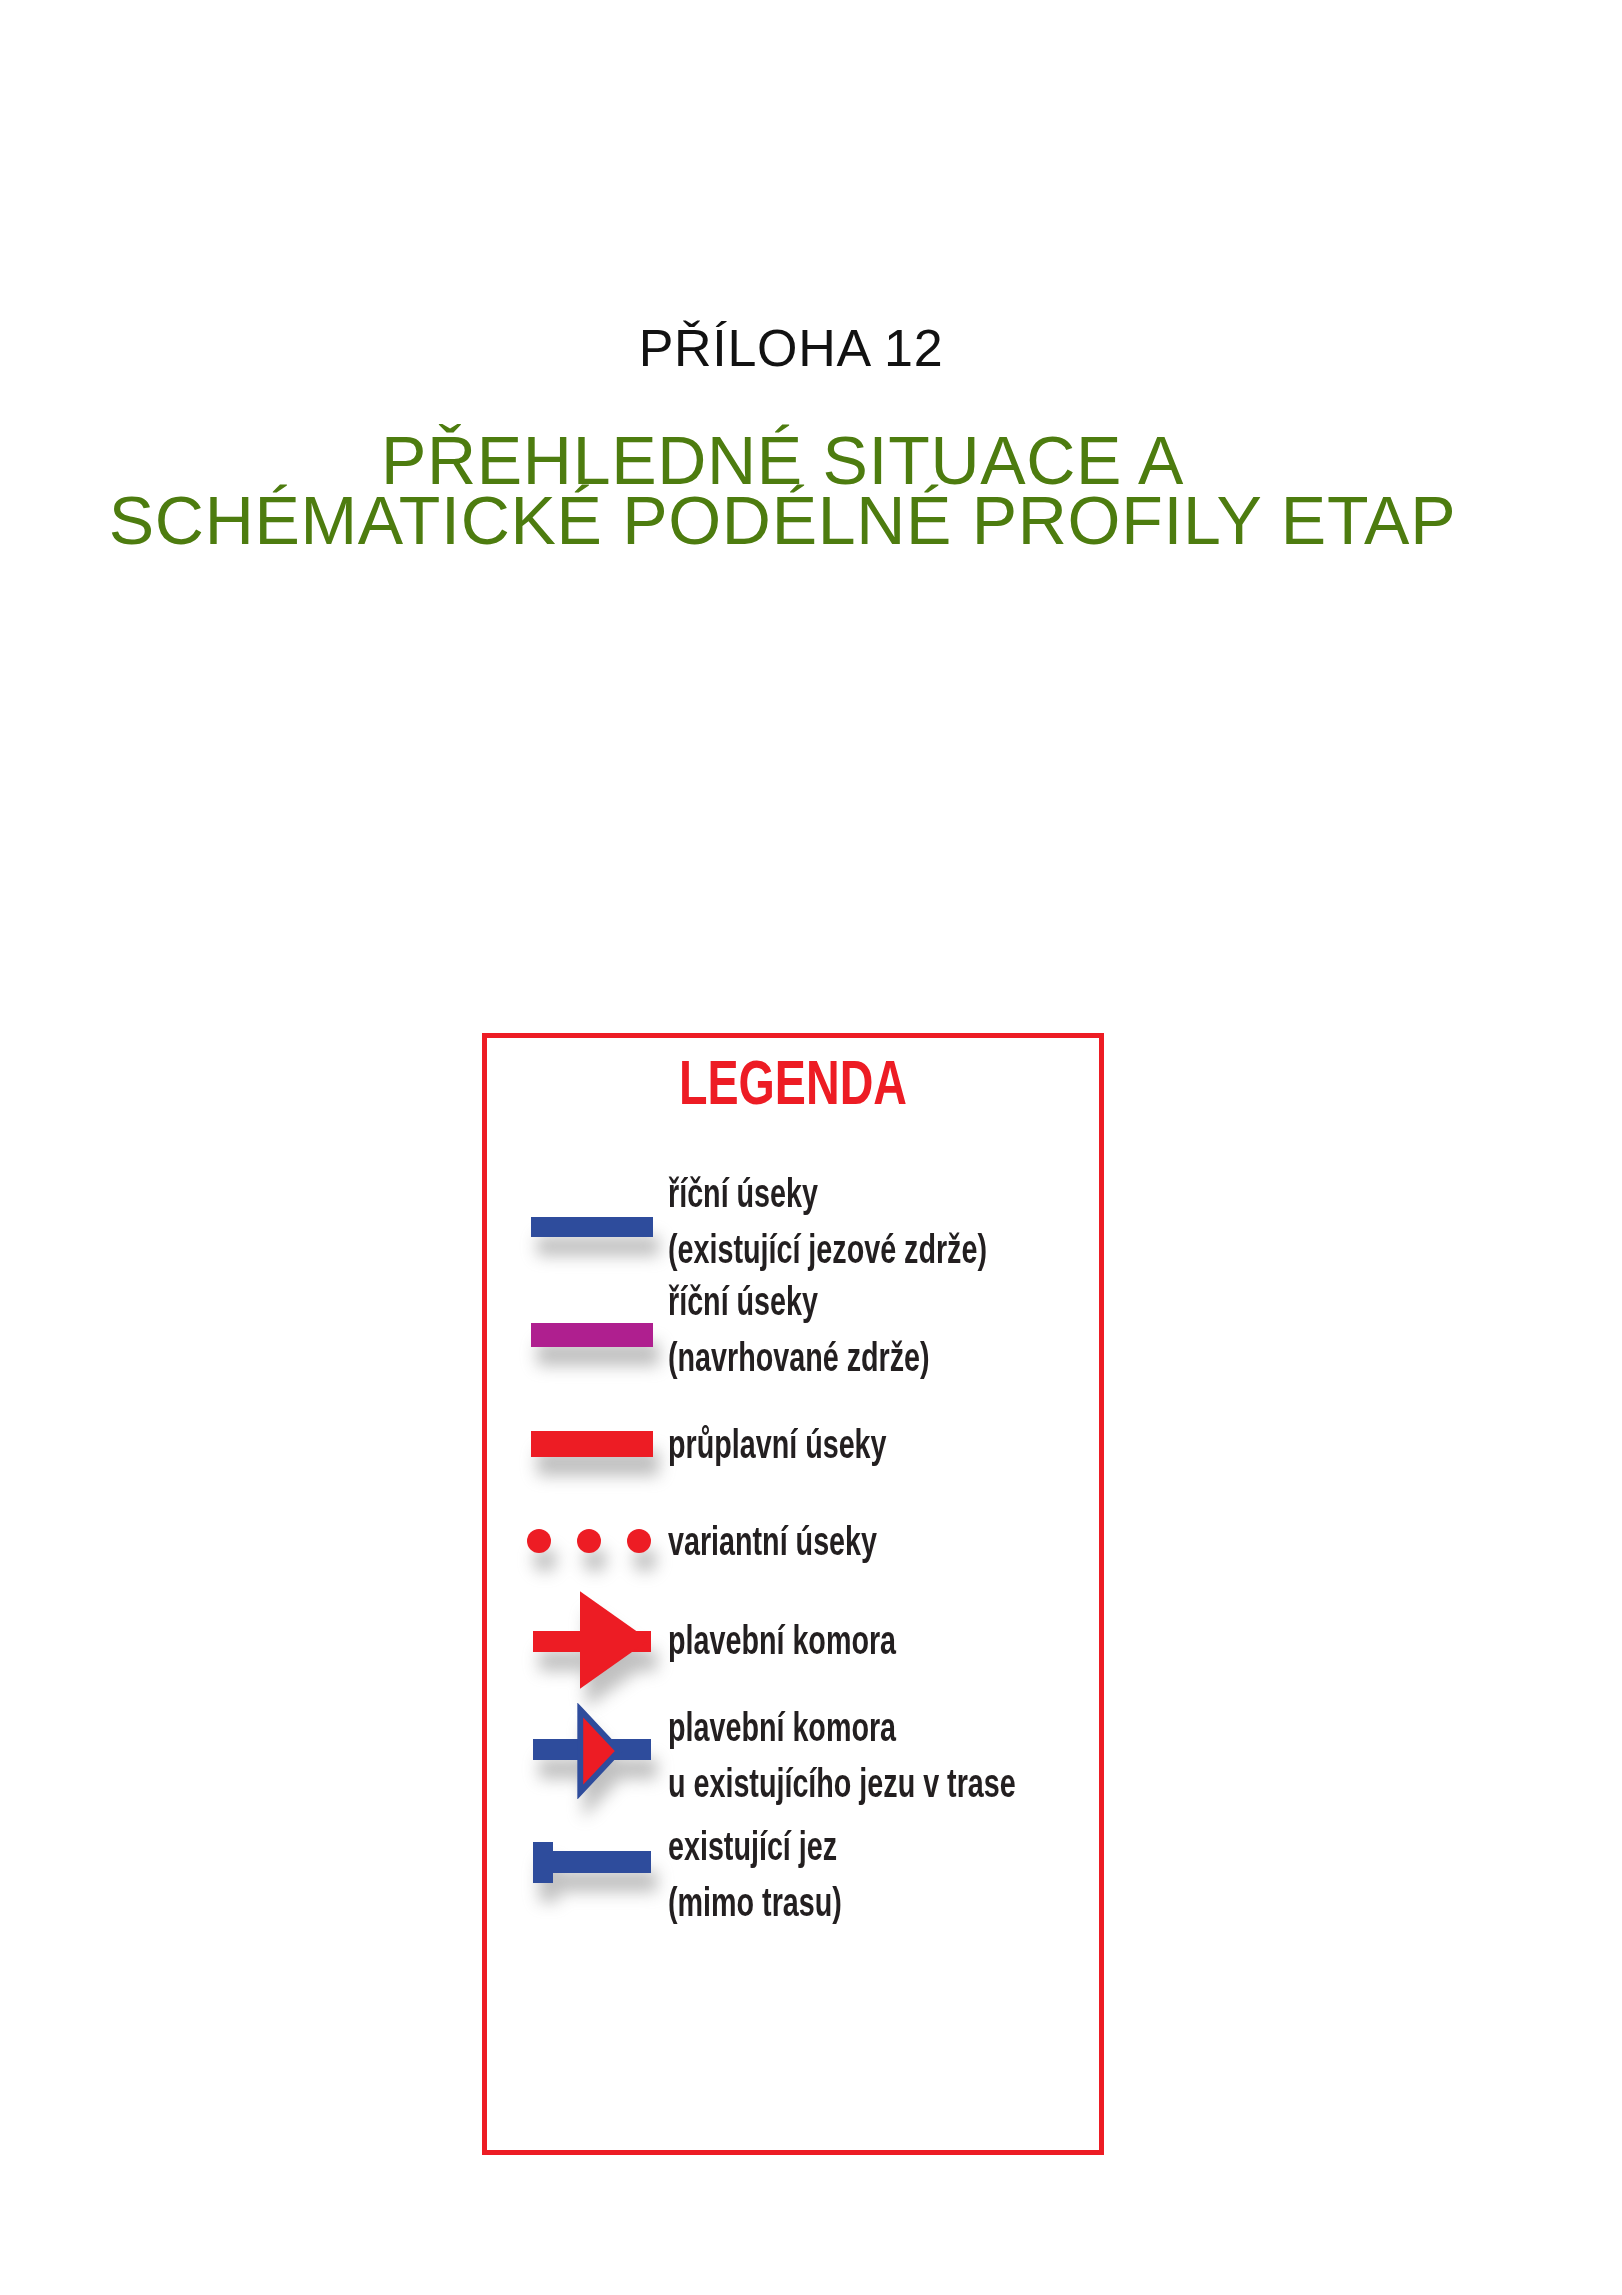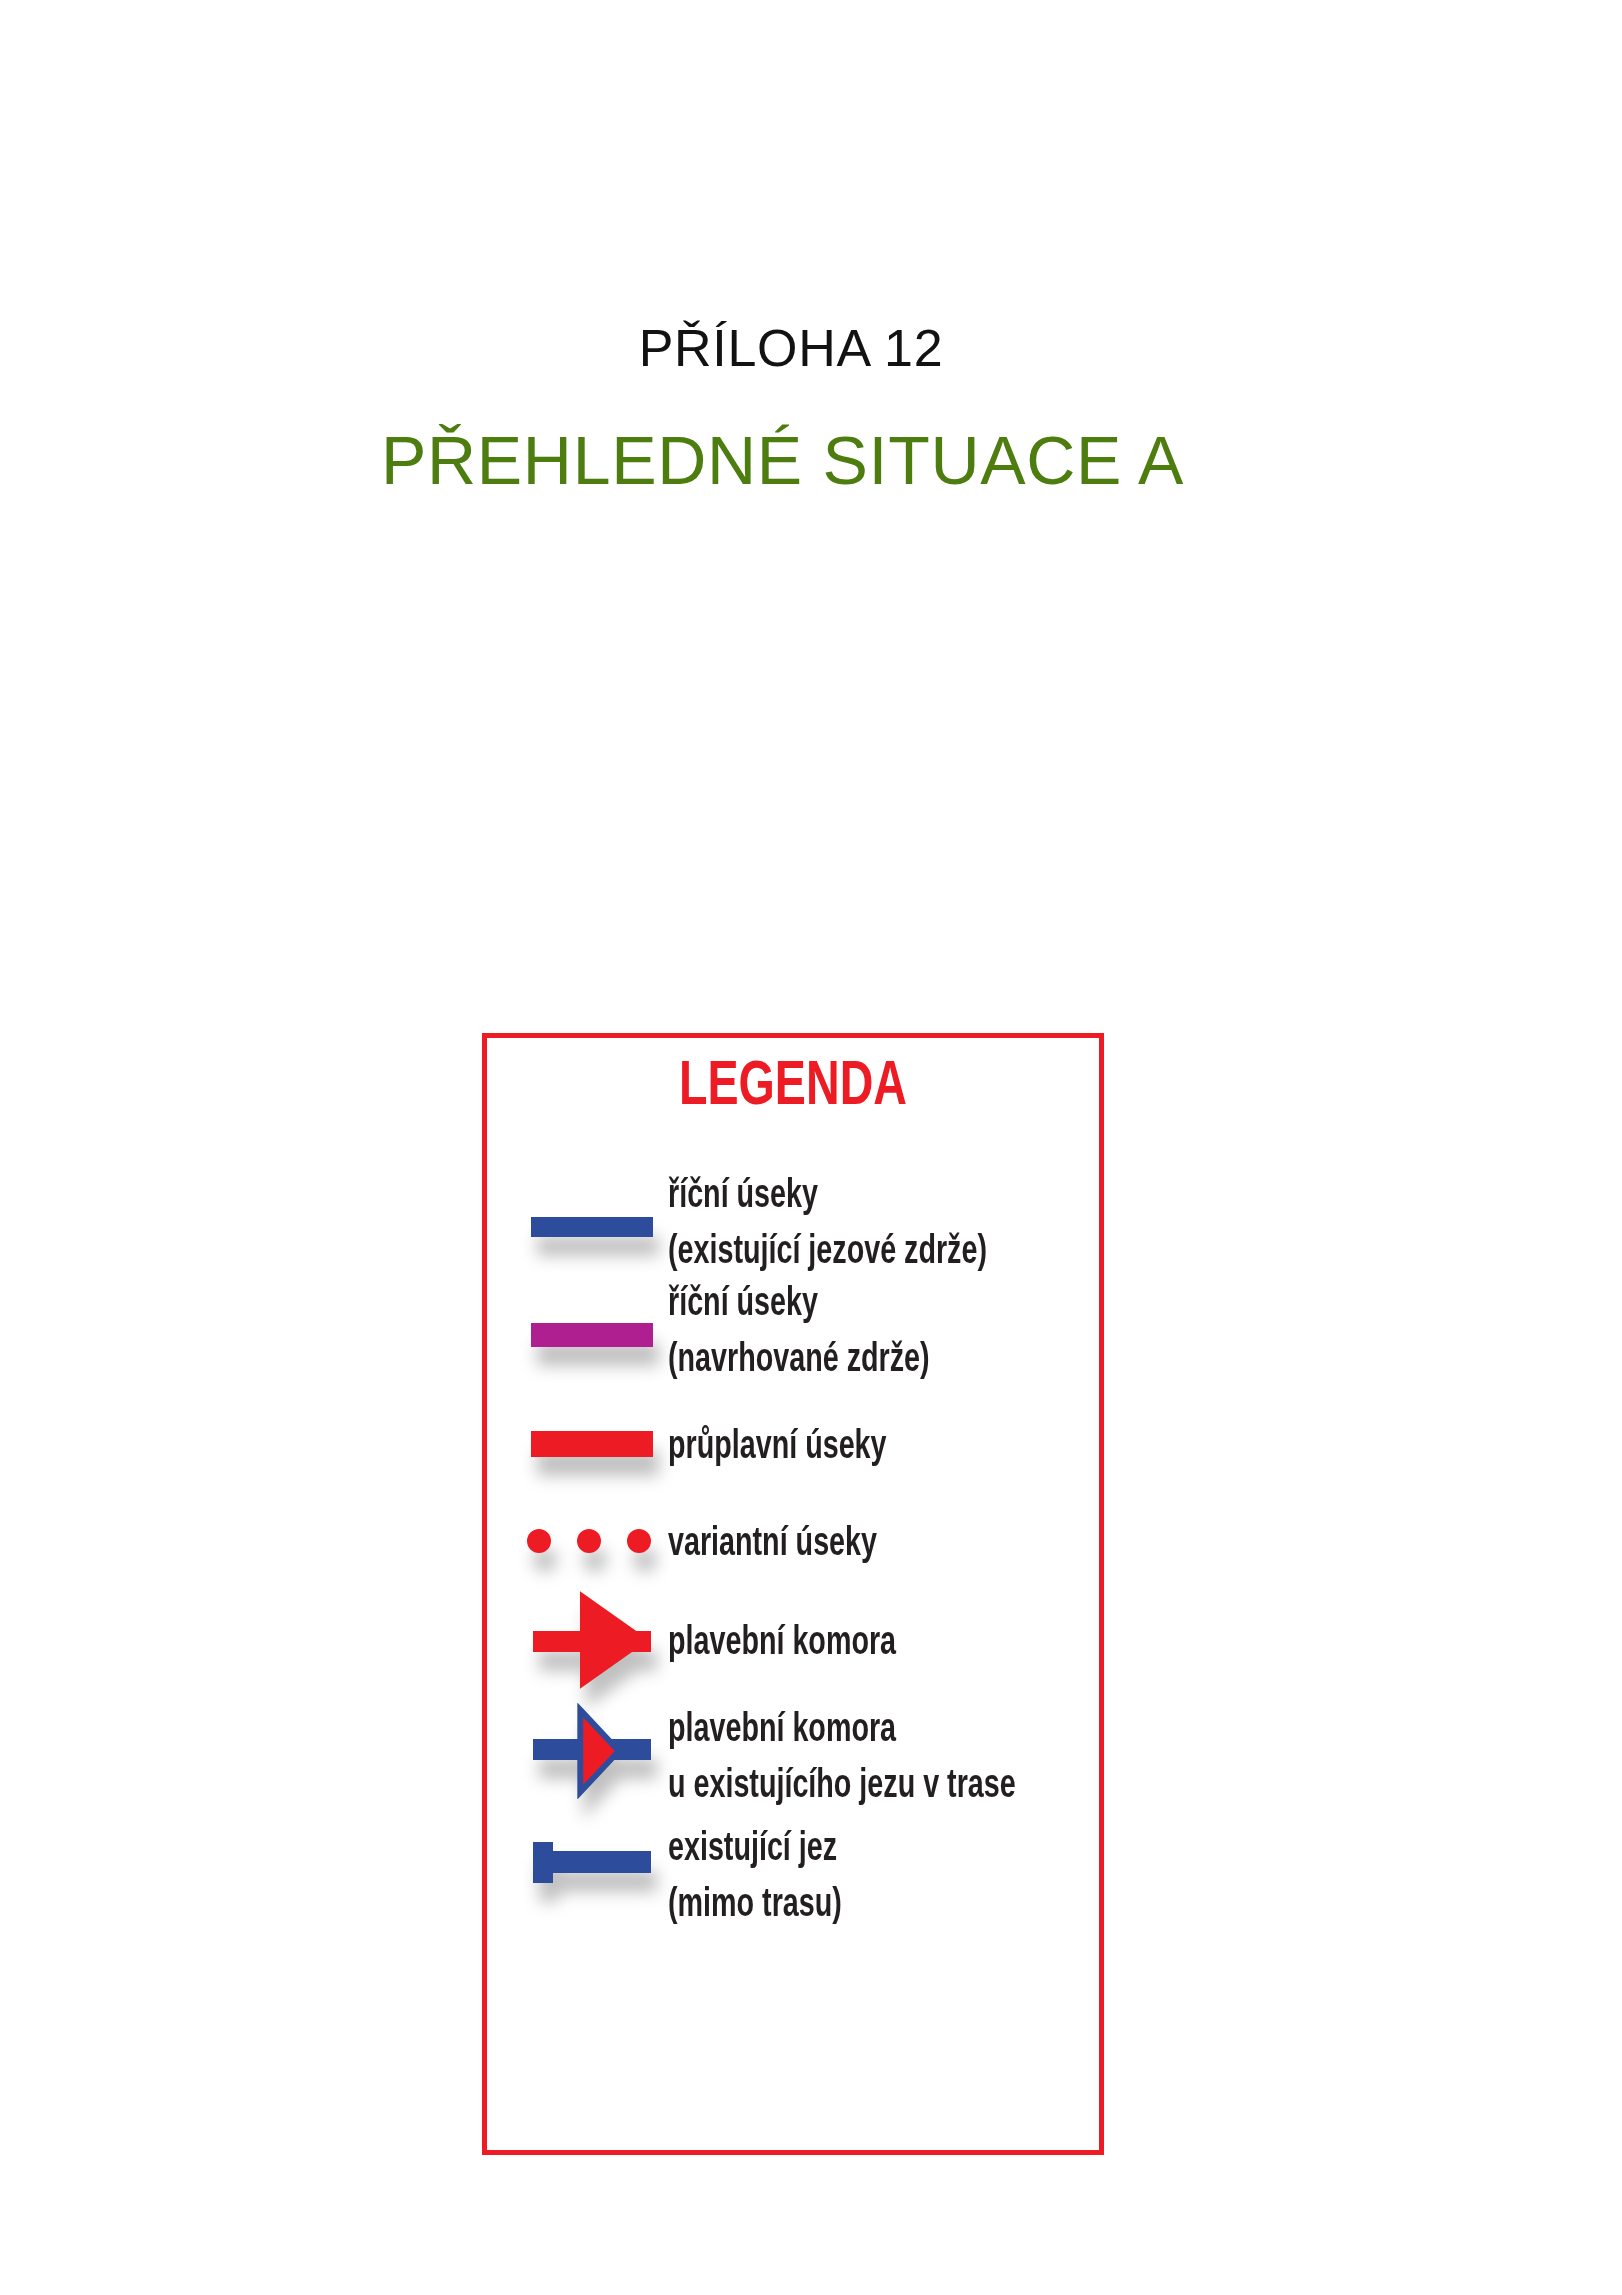--- a/index.html
+++ b/index.html
@@ -49,20 +49,21 @@
 </style>
 </head>
 <body>
 
 <div class="page">
 
   <div class="doc-title">PŘÍLOHA 12</div>
 
   <div class="doc-subtitle">
     <div>PŘEHLEDNÉ SITUACE A</div>
+    <div>SCHÉMATICKÉ PODÉLNÉ PROFILY ETAP</div>
   </div>
 
   <div class="legend-box">
 
     <div class="legend-title">LEGENDA</div>
 
     <div class="sym" style="left:44px;top:179px;width:122px;height:19.6px;">
       <div class="bar blue-fill" style="width:122px;height:19.6px;"></div>
     </div>
     <div class="leg-text" style="top:127px;">

